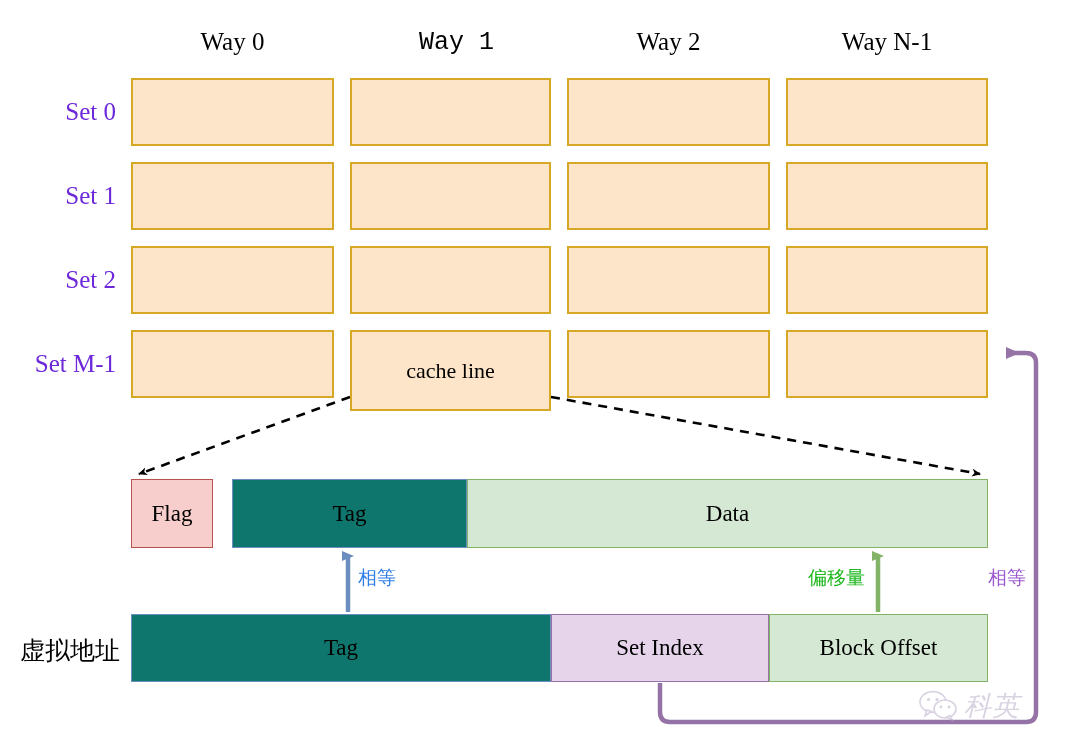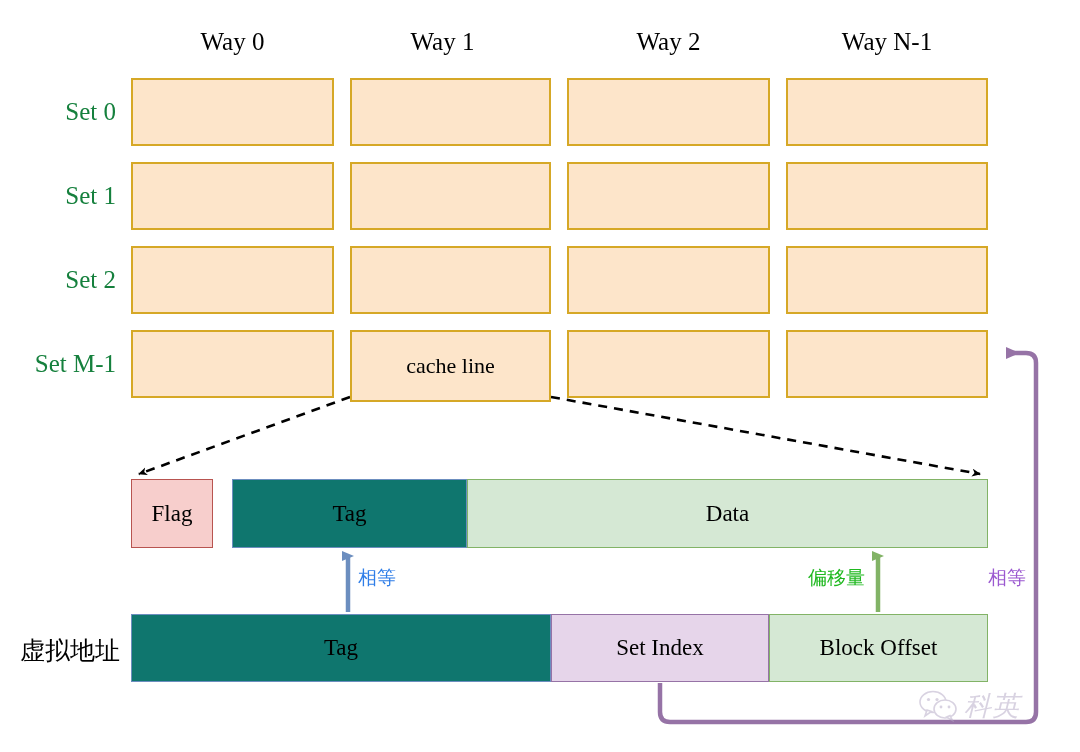--- a/index.html
+++ b/index.html
@@ -24,21 +24,21 @@
   .way-header {
     font-size: 25px;
     text-align: center;
     color: #000;
     white-space: nowrap;
   }
   .set-label {
     font-size: 25px;
     text-align: right;
     white-space: nowrap;
-    color: #15803d;
+    color: #6d28d9;
   }
   .cell {
     box-sizing: border-box;
     border: 2px solid #d6a826;
     background: #fde5ca;
     display: flex;
     align-items: center;
     justify-content: center;
     font-size: 22px;
     color: #000;
@@ -129,21 +129,21 @@
     <g>
       <path d="M878,612 L878,556" stroke="#82b366" stroke-width="4.5" fill="none" marker-end="url(#arrow-green)"></path>
     </g>
 
     <g>
       <path d="M660,683 L660,712 Q660,722 670,722 L1026,722 Q1036,722 1036,712 L1036,363 Q1036,353 1026,353 L1008,353" stroke="#9673a6" stroke-width="4.5" fill="none" stroke-linejoin="round" marker-end="url(#arrow-purple)"></path>
     </g>
   </svg>
 
   <div class="abs way-header" style="left:131px; top:28px; width:203px;">Way 0</div>
-  <div class="abs way-header" style="left:342px; top:28px; width:201px;">Way 1</div>
+  <div class="abs way-header" style="left:356px; top:28px; width:201px;font-family:Liberation Mono, monospace;">Way 1</div>
   <div class="abs way-header" style="left:567px; top:28px; width:203px;">Way 2</div>
   <div class="abs way-header" style="left:786px; top:28px; width:202px;">Way N-1</div>
 
   <div class="abs set-label" style="left:0px; top:98px; width:116px;">Set 0</div>
   <div class="abs set-label" style="left:0px; top:182px; width:116px;">Set 1</div>
   <div class="abs set-label" style="left:0px; top:266px; width:116px;">Set 2</div>
   <div class="abs set-label" style="left:0px; top:350px; width:116px;">Set M-1</div>
 
   <div class="abs cell" style="left:131px; top:78px; width:203px; height:68px;"></div>
   <div class="abs cell" style="left:350px; top:78px; width:201px; height:68px;"></div>
@@ -154,21 +154,21 @@
   <div class="abs cell" style="left:350px; top:162px; width:201px; height:68px;"></div>
   <div class="abs cell" style="left:567px; top:162px; width:203px; height:68px;"></div>
   <div class="abs cell" style="left:786px; top:162px; width:202px; height:68px;"></div>
 
   <div class="abs cell" style="left:131px; top:246px; width:203px; height:68px;"></div>
   <div class="abs cell" style="left:350px; top:246px; width:201px; height:68px;"></div>
   <div class="abs cell" style="left:567px; top:246px; width:203px; height:68px;"></div>
   <div class="abs cell" style="left:786px; top:246px; width:202px; height:68px;"></div>
 
   <div class="abs cell" style="left:131px; top:330px; width:203px; height:68px;"></div>
-  <div class="abs cell" style="left:350px; top:330px; width:201px; height:72px;">cache line</div>
+  <div class="abs cell" style="left:350px; top:330px; width:201px; height:81px;">cache line</div>
   <div class="abs cell" style="left:567px; top:330px; width:203px; height:68px;"></div>
   <div class="abs cell" style="left:786px; top:330px; width:202px; height:68px;"></div>
 
   <div class="abs seg seg-flag" style="left:131px; top:479px; width:82px; height:69px;">Flag</div>
   <div class="abs seg seg-tag" style="left:232px; top:479px; width:235px; height:69px;">Tag</div>
   <div class="abs addr-label" style="left:20px; top:634px;">虚拟地址</div>
 
   <div class="abs seg seg-data" style="left:467px; top:479px; width:521px; height:69px;">Data</div>
 
   <div class="abs seg seg-tag" style="left:131px; top:614px; width:420px; height:68px;">Tag</div>

